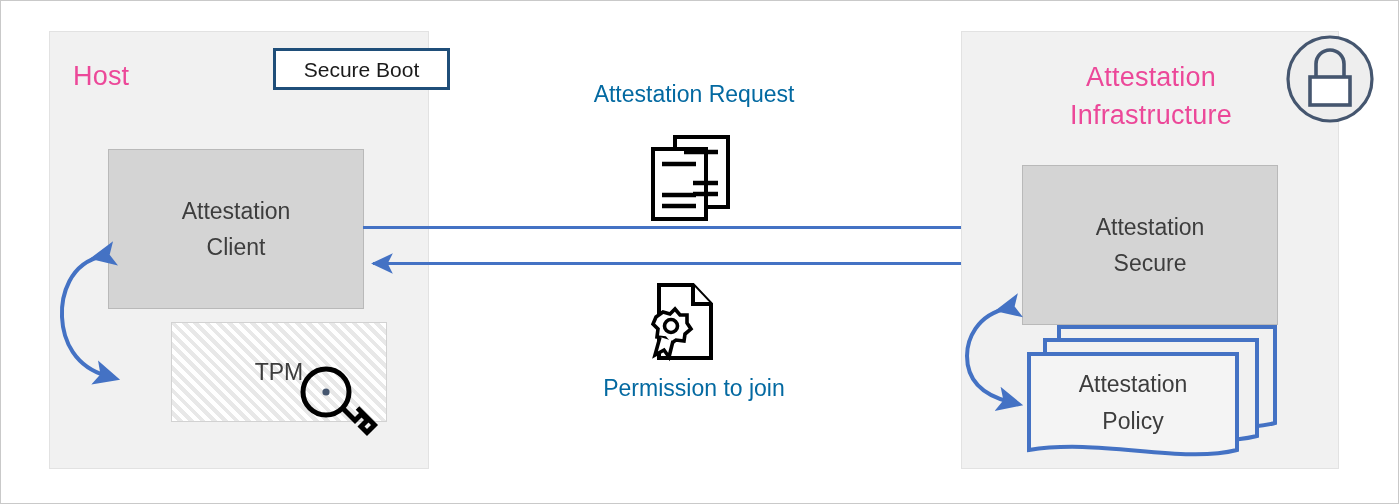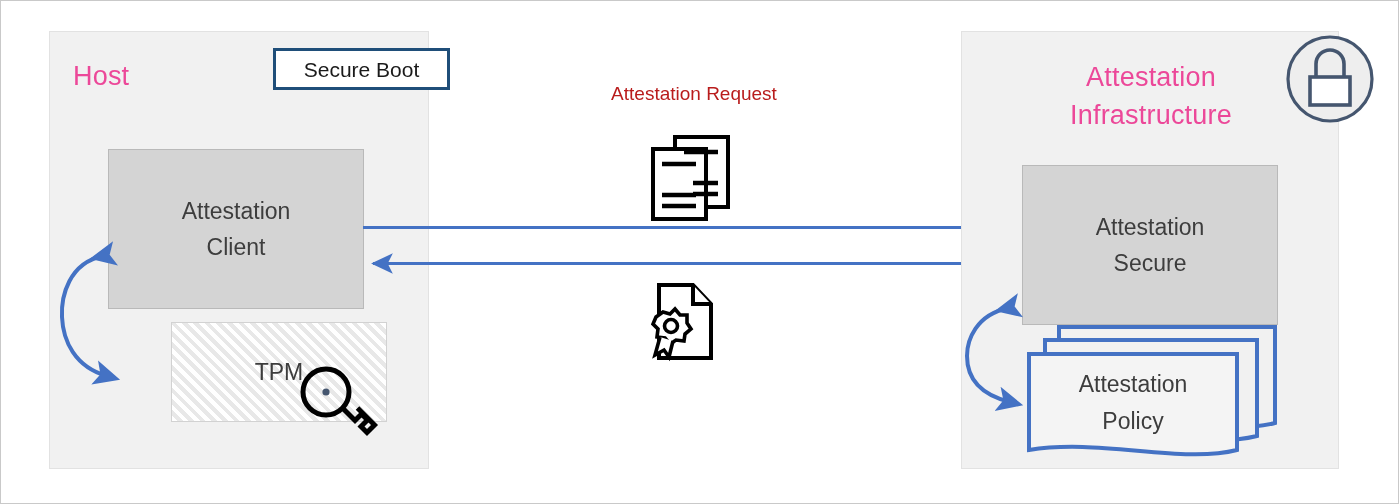--- a/index.html
+++ b/index.html
@@ -80,22 +80,22 @@
         #ffffff 0px, #ffffff 4px,
         #e8e8e8 4px, #e8e8e8 8px);
     display: flex; align-items: center; justify-content: center; margin-left: 39px;
   }
   #tpm-box span {
     color: #3d3d3d; font-size: 23px;
   }
 
   
   .center-label {
-    color: #b91c1c;
-    font-size: 19px;
+    color: #0369a1;
+    font-size: 23px;
     text-align: center;
     line-height: 50px;
     white-space: nowrap;
   }
   #request-label { left: 493px; top: 68px; width: 400px; }
   #permission-label {
     left: 493px; top: 362px; width: 400px; white-space: normal;
   }
 
   svg { display: block; overflow: visible; }
@@ -196,20 +196,21 @@
       <g fill="#ffffff" stroke="#000000" stroke-width="3.6" stroke-linejoin="miter">
         <path d="M21,35 L28,30 L35,32 L40,27 L45,33 L52,33 L52,41 L56,47 L50,52 L49,59
                  L41,58 L35,62 L30,56 L22,55 L23,47 L18,42 Z"></path>
         <path d="M25,55 L20,73 L29,68 L34,75 L38,59"></path>
       </g>
       <circle cx="36" cy="44" r="6.5" fill="#ffffff" stroke="#000000" stroke-width="3.6"></circle>
     </svg>
   </div>
 
   <div class="abs center-label" id="permission-label">
+    <div>Permission to join</div>
   </div>
 
   <div class="abs panel" id="infra-panel"></div>
 
   <div class="abs panel-title" id="infra-title">
     <div>Attestation</div>
     <div>Infrastructure</div>
   </div>
 
   <div class="abs" style="left:1284px; top:33px; width:90px; height:90px;">

